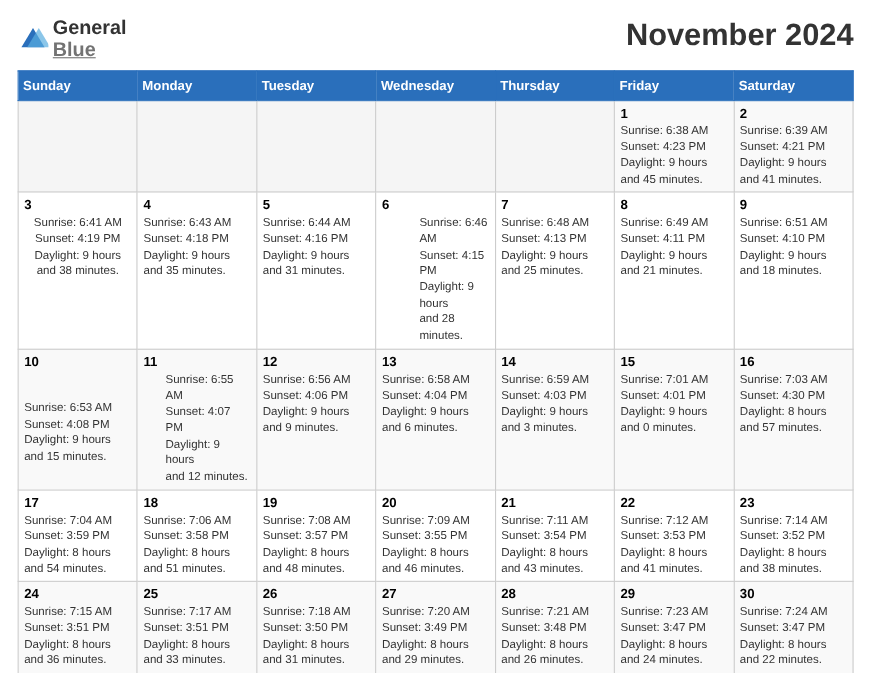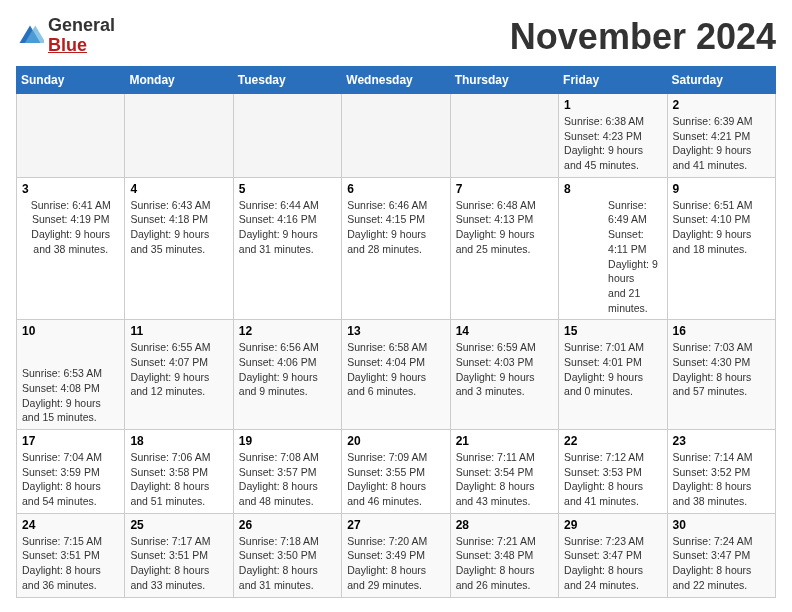--- a/index.html
+++ b/index.html
@@ -20,30 +20,30 @@
       display: flex;
       align-items: center;
       gap: 4px;
     }
     .logo-text {
       font-size: 18px;
       font-weight: bold;
       line-height: 1.1;
     }
     .logo-general { color: #333; }
-    .logo-blue { color: #b91c1c; text-decoration: underline; }
+    .logo-blue { color: #737373; text-decoration: underline; }
     .logo-icon {
       width: 28px;
       height: 28px;
     }
     .title-area {
       text-align: right;
     }
     .month-title {
-      font-size: 36px;
+      font-size: 28px;
       font-weight: bold;
       color: #333;
     }
     .subtitle {
       font-size: 14px;
       color: #555;
     }
     .calendar {
       width: 100%;
       border-collapse: collapse;
@@ -160,35 +160,35 @@
         </td>
         <td>
           <span class="day-number">5</span>
           <div class="day-info" style="white-space: pre-line;">Sunrise: 6:44 AM
 Sunset: 4:16 PM
 Daylight: 9 hours
 and 31 minutes.</div>
         </td>
         <td>
           <span class="day-number">6</span>
-          <div class="day-info" style="white-space: pre-line;">Sunrise: 6:46 AM
+          <div class="day-info" style="white-space: pre-line; margin-left: 34px;">Sunrise: 6:46 AM
 Sunset: 4:15 PM
 Daylight: 9 hours
 and 28 minutes.</div>
         </td>
         <td>
           <span class="day-number">7</span>
           <div class="day-info" style="white-space: pre-line;">Sunrise: 6:48 AM
 Sunset: 4:13 PM
 Daylight: 9 hours
 and 25 minutes.</div>
         </td>
         <td>
           <span class="day-number">8</span>
-          <div class="day-info" style="white-space: pre-line; margin-left: 44px;">Sunrise: 6:49 AM
+          <div class="day-info" style="white-space: pre-line;">Sunrise: 6:49 AM
 Sunset: 4:11 PM
 Daylight: 9 hours
 and 21 minutes.</div>
         </td>
         <td>
           <span class="day-number">9</span>
           <div class="day-info" style="white-space: pre-line;">Sunrise: 6:51 AM
 Sunset: 4:10 PM
 Daylight: 9 hours
 and 18 minutes.</div>
@@ -197,21 +197,21 @@
       <tr>
         <td>
           <span class="day-number">10</span>
           <div class="day-info" style="white-space: pre-line; margin-top: 28px;">Sunrise: 6:53 AM
 Sunset: 4:08 PM
 Daylight: 9 hours
 and 15 minutes.</div>
         </td>
         <td>
           <span class="day-number">11</span>
-          <div class="day-info" style="white-space: pre-line;">Sunrise: 6:55 AM
+          <div class="day-info" style="white-space: pre-line; margin-left: 20px;">Sunrise: 6:55 AM
 Sunset: 4:07 PM
 Daylight: 9 hours
 and 12 minutes.</div>
         </td>
         <td>
           <span class="day-number">12</span>
           <div class="day-info" style="white-space: pre-line;">Sunrise: 6:56 AM
 Sunset: 4:06 PM
 Daylight: 9 hours
 and 9 minutes.</div>

